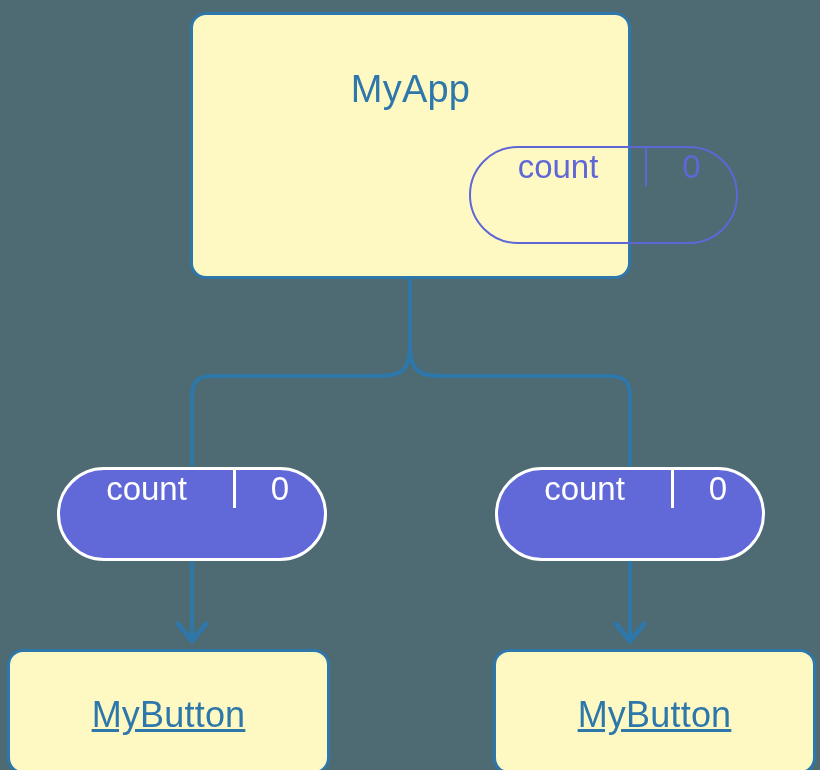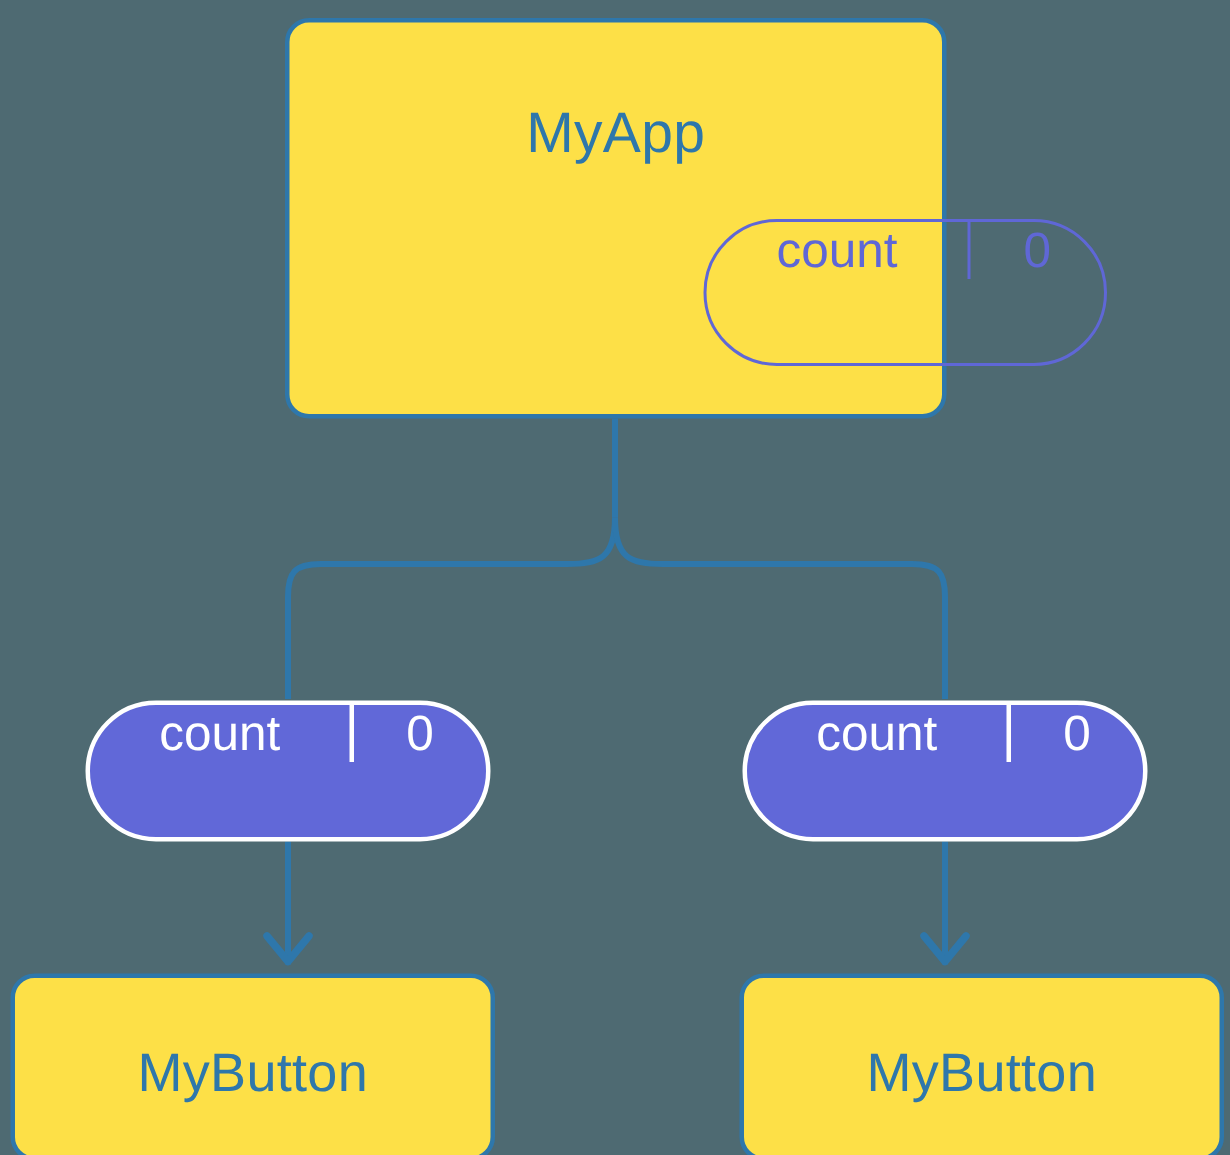--- a/index.html
+++ b/index.html
@@ -24,21 +24,21 @@
     position: absolute;
     left: 0; top: 0;
     width: 820px;
     height: 770px;
     pointer-events: none;
   }
 
   
   .comp-card {
     position: absolute;
-    background: #fde047;
+    background: #fef9c3;
     border: 3px solid #2e77ab;
     border-radius: 16px;
     box-sizing: border-box;
   }
   #myapp-card {
     left: 190px;
     top: 12px;
     width: 441px;
     height: 267px;
   }
@@ -133,20 +133,21 @@
   }
   #mybutton-right-card {
     left: 493px;
     top: 649px;
     width: 323px;
     height: 125px;
   }
   .leaf-title {
     top: 42px;
     font-size: 36px;
+    text-decoration: underline;
   }
 </style>
 </head>
 <body>
 
 <div id="stage">
 
   <svg id="wires" viewBox="0 0 820 770">
 
     <path d="M 410 279 L 410 345" fill="none" stroke="#2e77ab" stroke-width="4"></path>

